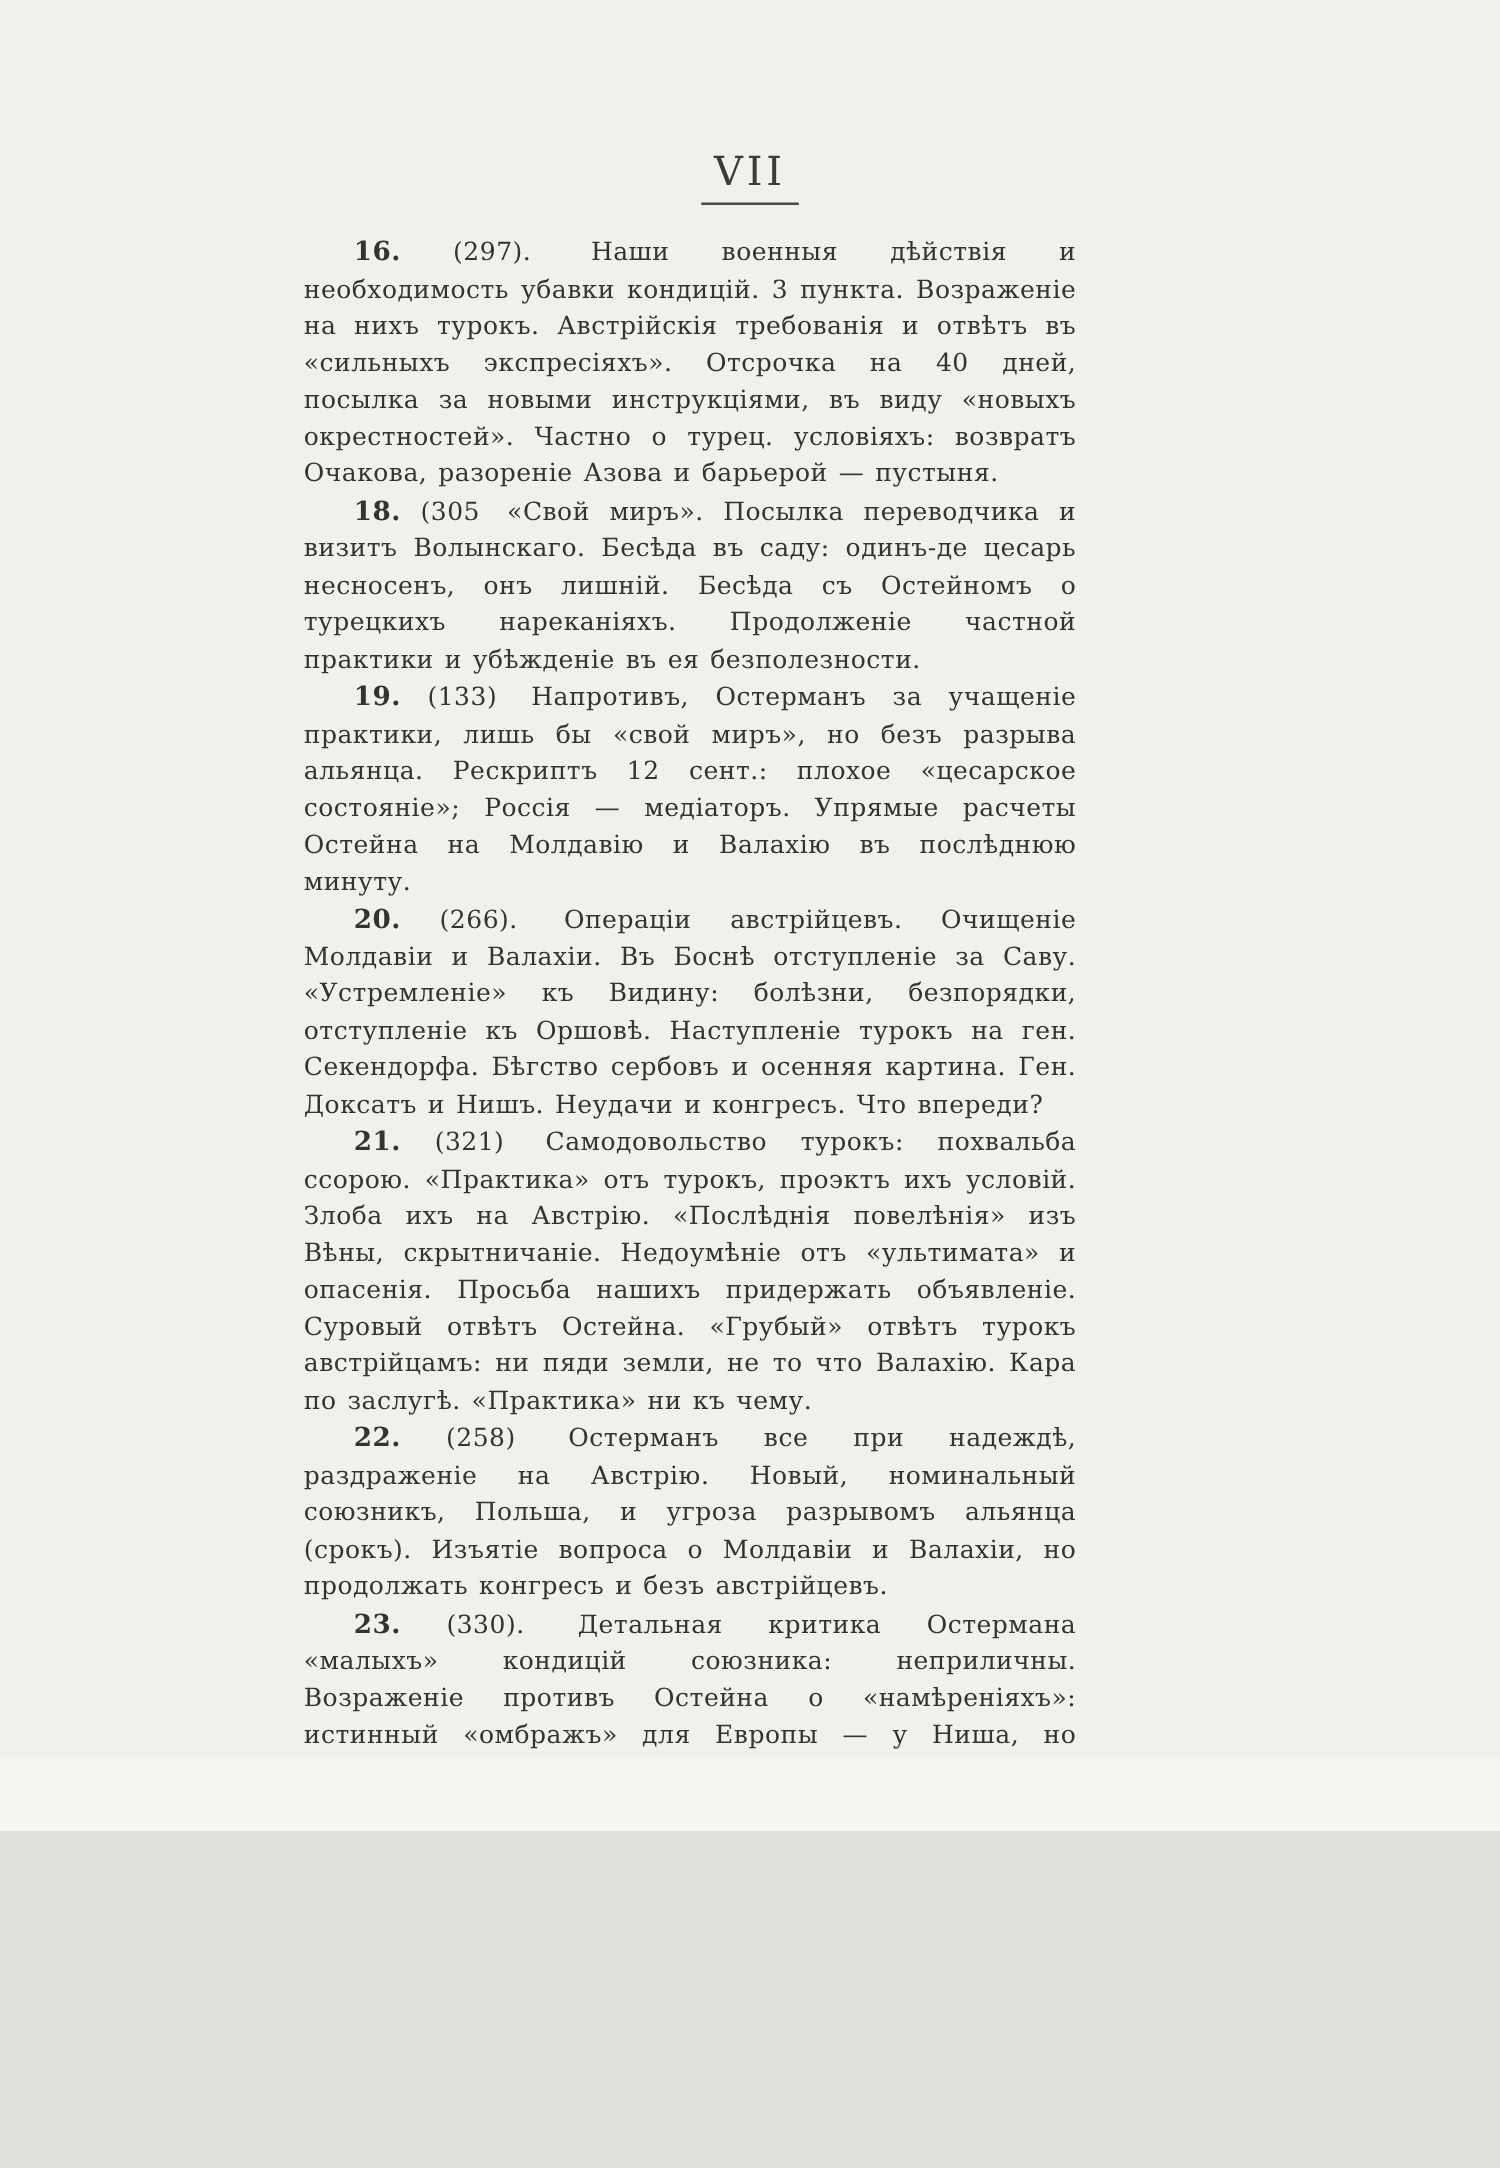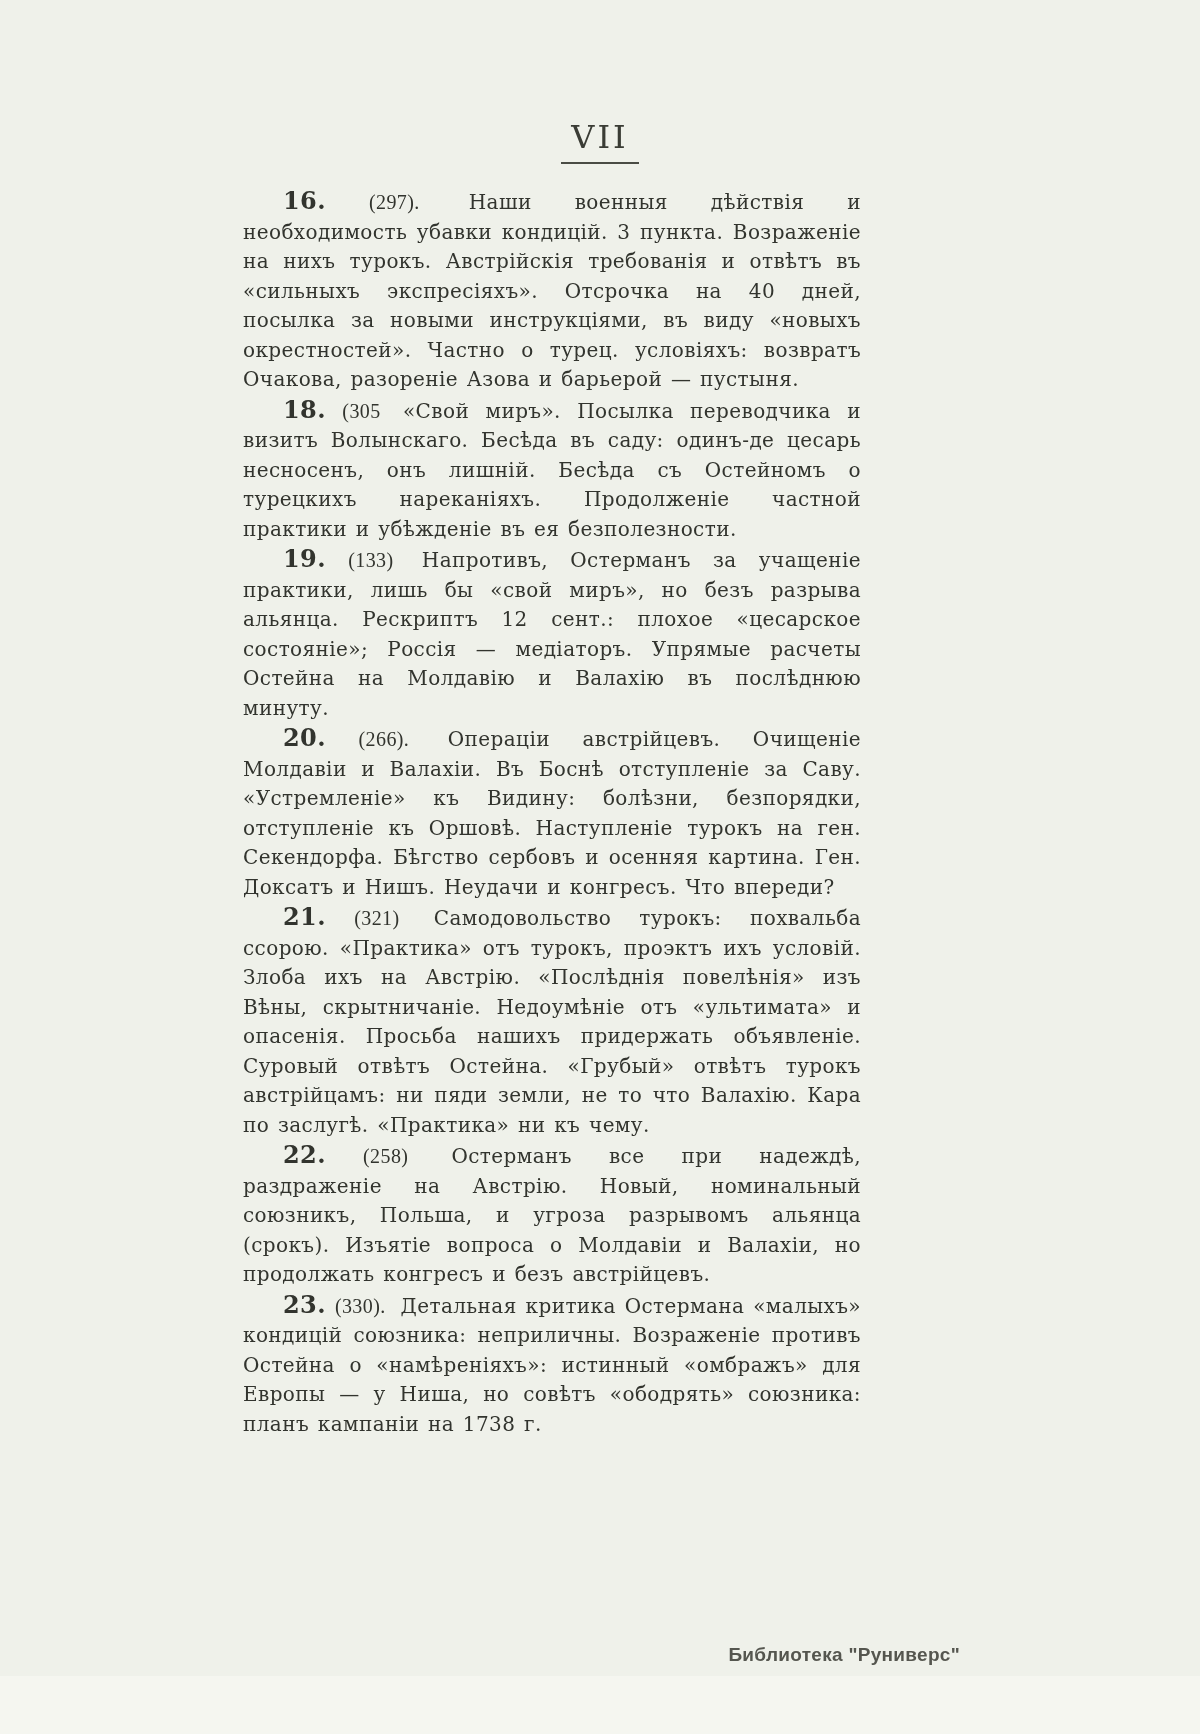--- a/index.html
+++ b/index.html
@@ -3,21 +3,21 @@
 <meta charset="utf-8">
 <style>
   html, body {
     margin: 0;
     padding: 0;
     background: #dfe1da;
   }
   .page {
     position: relative;
     width: 1200px;
-    height: 1734px;
+    height: 1465px;
     margin: 0 auto;
     background: #eff1ea;
     color: #32342e;
     font-family: "DejaVu Serif", "Liberation Serif", serif;
     overflow: hidden;
   }
   .page-header {
     position: absolute;
     top: 118px;
     left: 0;
@@ -44,25 +44,24 @@
     text-align: justify;
     letter-spacing: 0.4px;
     word-spacing: 2px;
   }
   .entry {
     margin: 0;
     text-indent: 40px;
   }
   .entry .num {
     font-weight: bold;
-    font-size: 24px;
+    font-size: 21px;
   }
   .entry .ref {
     padding-right: 6px;
-    font-family: Liberation Serif, serif;
   }
   .watermark-band {
     position: absolute;
     left: 0;
     bottom: 0;
     width: 100%;
     height: 58px;
     background: #f5f6f0;
   }
   .watermark {

